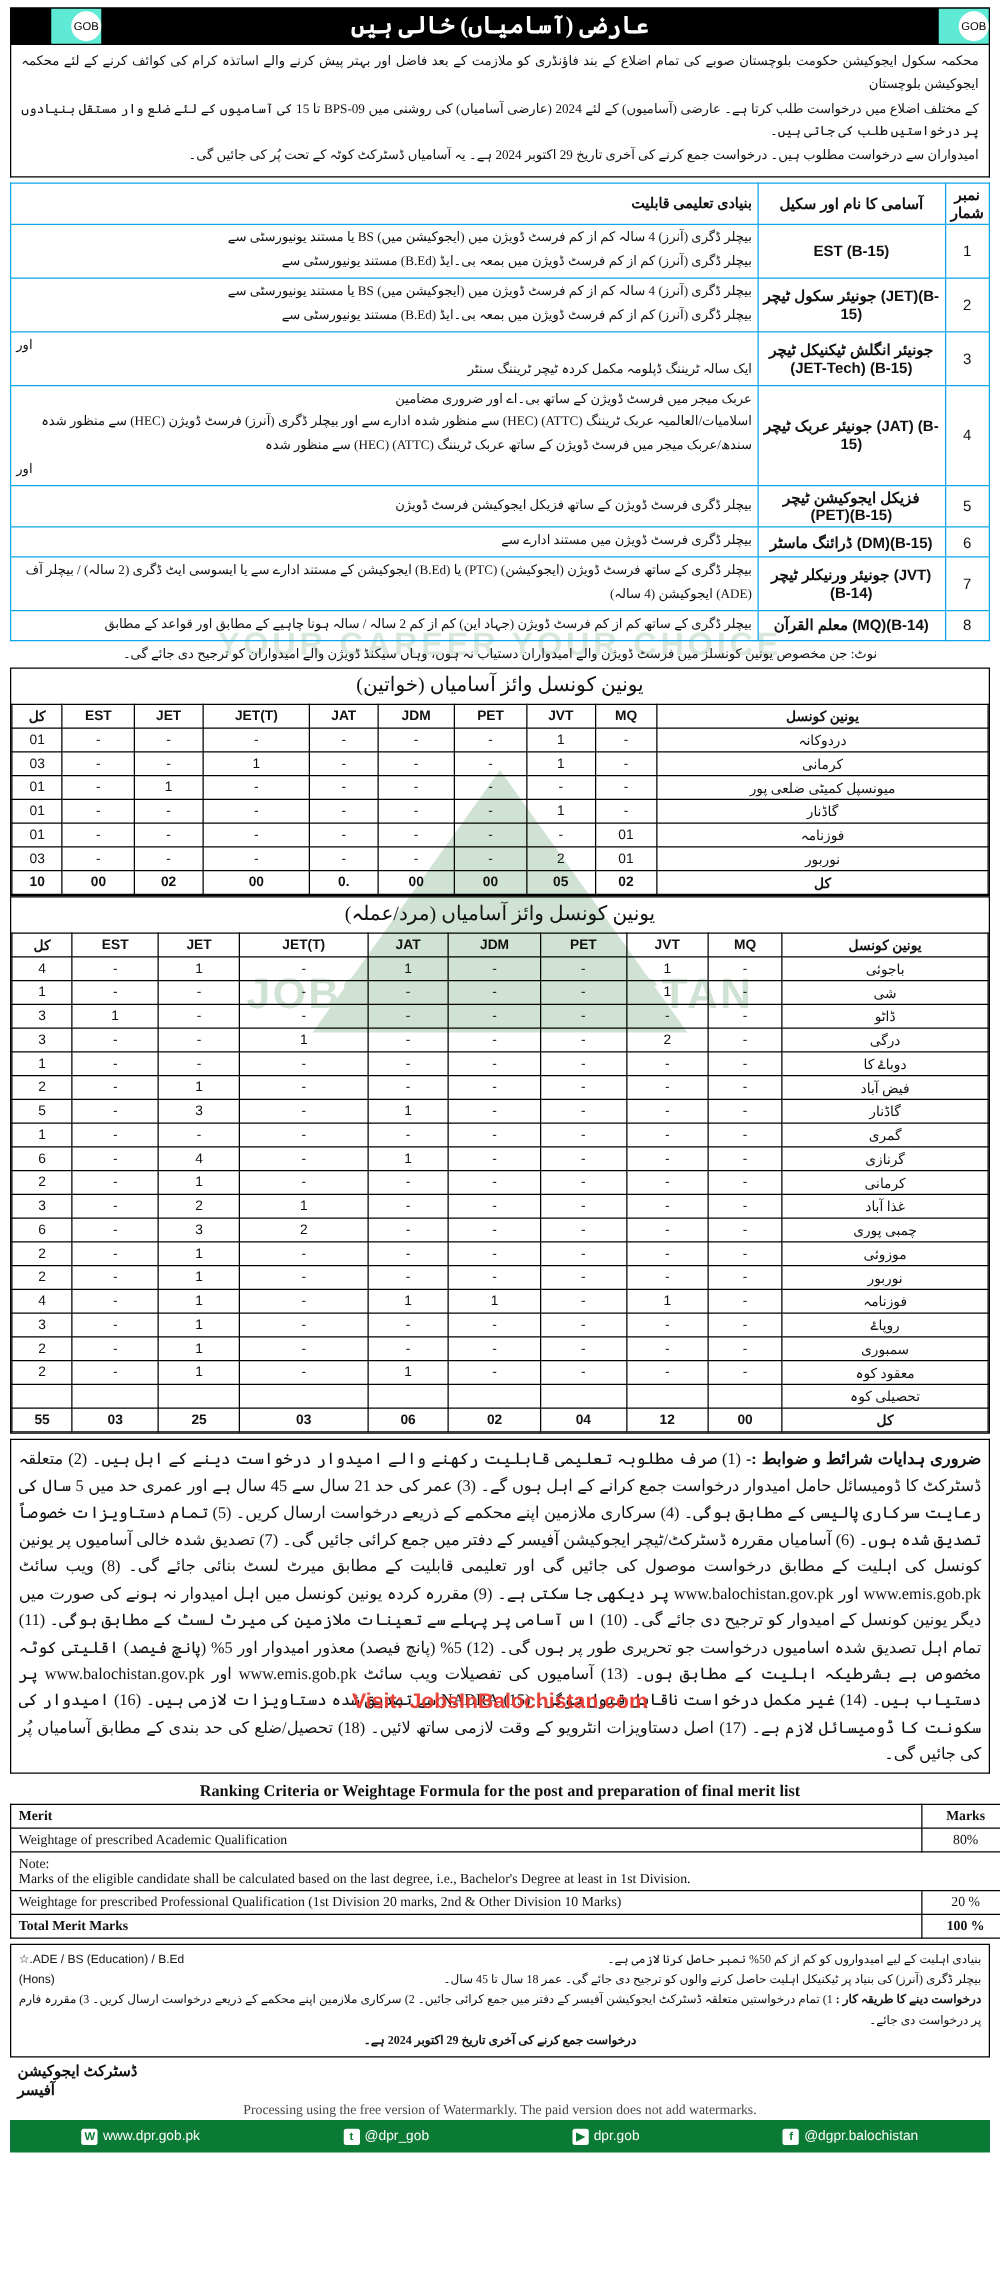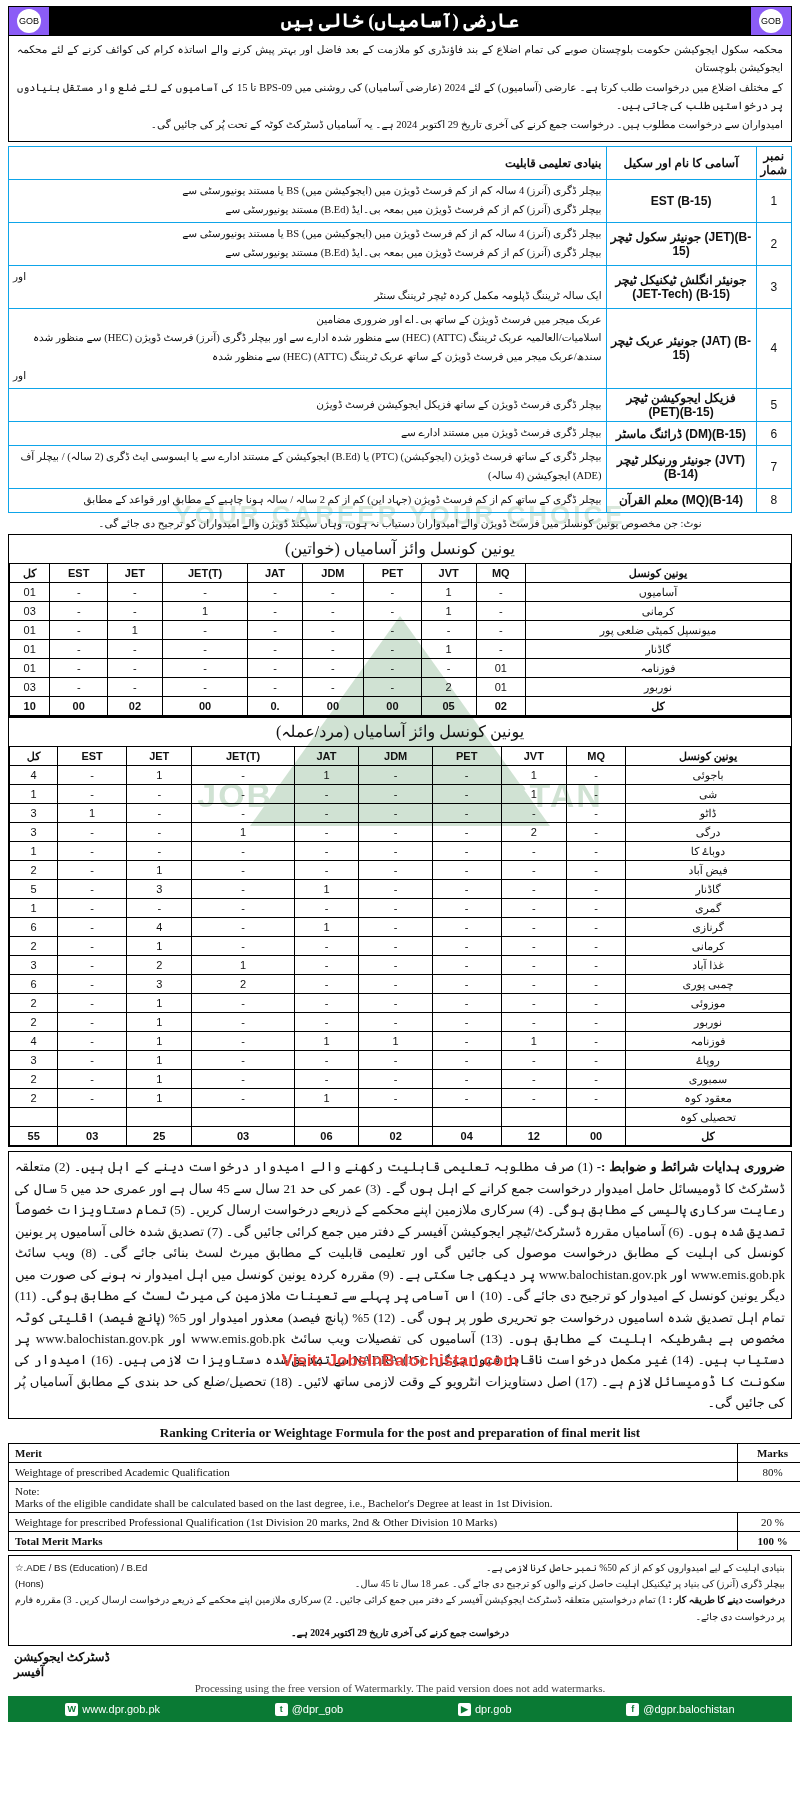--- a/index.html
+++ b/index.html
@@ -66,22 +66,23 @@
     display: flex;
     align-items: stretch;
     border: 1px solid #000;
     margin: 6px 8px 0 8px;
     background: #000;
     color: #fff;
     height: 30px;
   }
   .hdr .logo {
     width: 40px;
-    display:flex; align-items:center; justify-content:center;
-    background: #8b5cf6;
+    display:flex; align-items:center; justify-content:flex-end;
+    background: #5eead4;
+    margin-left: 32px;
   }
   .hdr .title {
     flex: 1;
     text-align: center;
     font-size: 19px;
     font-weight: bold;
     line-height: 28px;
     direction: rtl;
   }
   .logo-circle {
@@ -363,21 +364,21 @@
           <tr>
             <td>01</td>
             <td>-</td>
             <td>-</td>
             <td>-</td>
             <td>-</td>
             <td>-</td>
             <td>-</td>
             <td>1</td>
             <td>-</td>
-            <td class="rtl">آسامیوں</td>
+            <td class="rtl">دردوکانہ</td>
           </tr>
           <tr>
             <td>03</td>
             <td>-</td>
             <td>-</td>
             <td>1</td>
             <td>-</td>
             <td>-</td>
             <td>-</td>
             <td>1</td>

